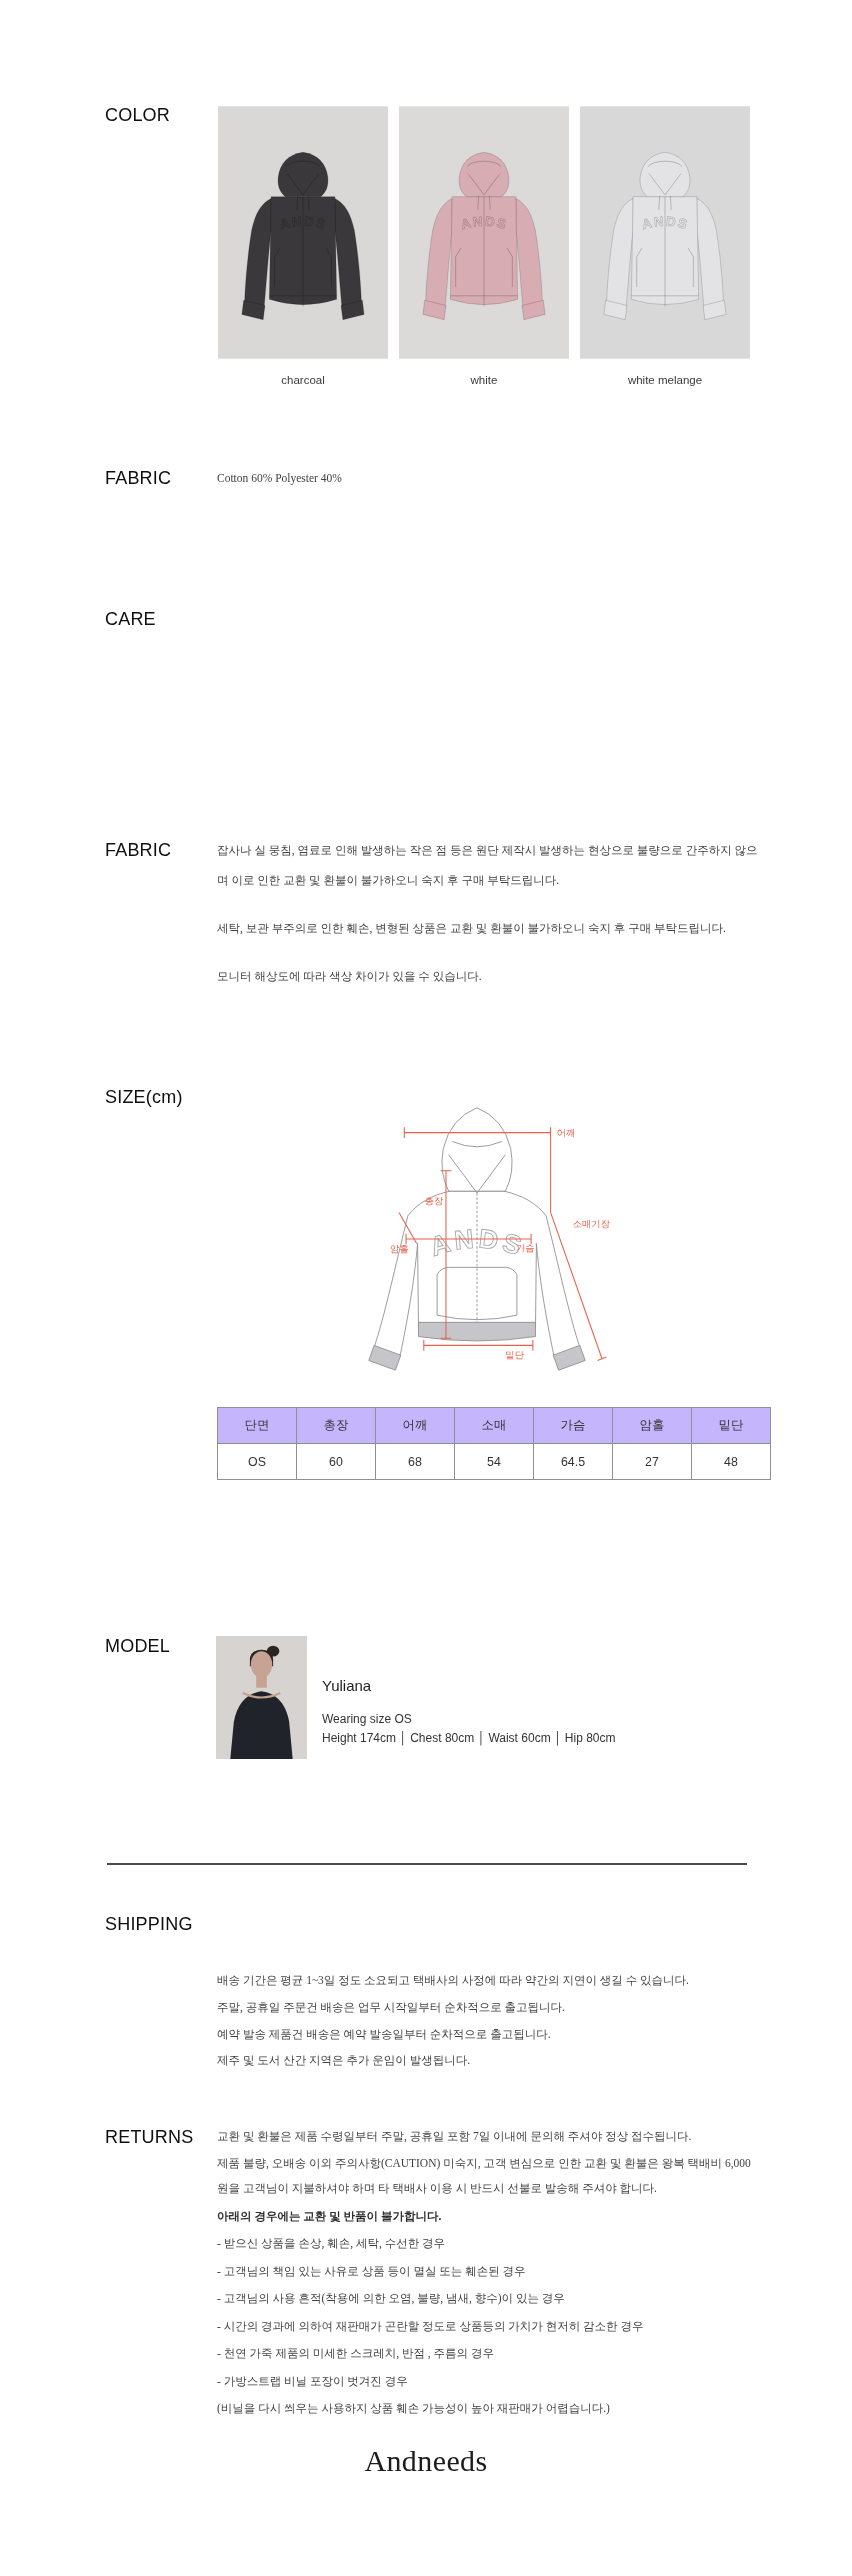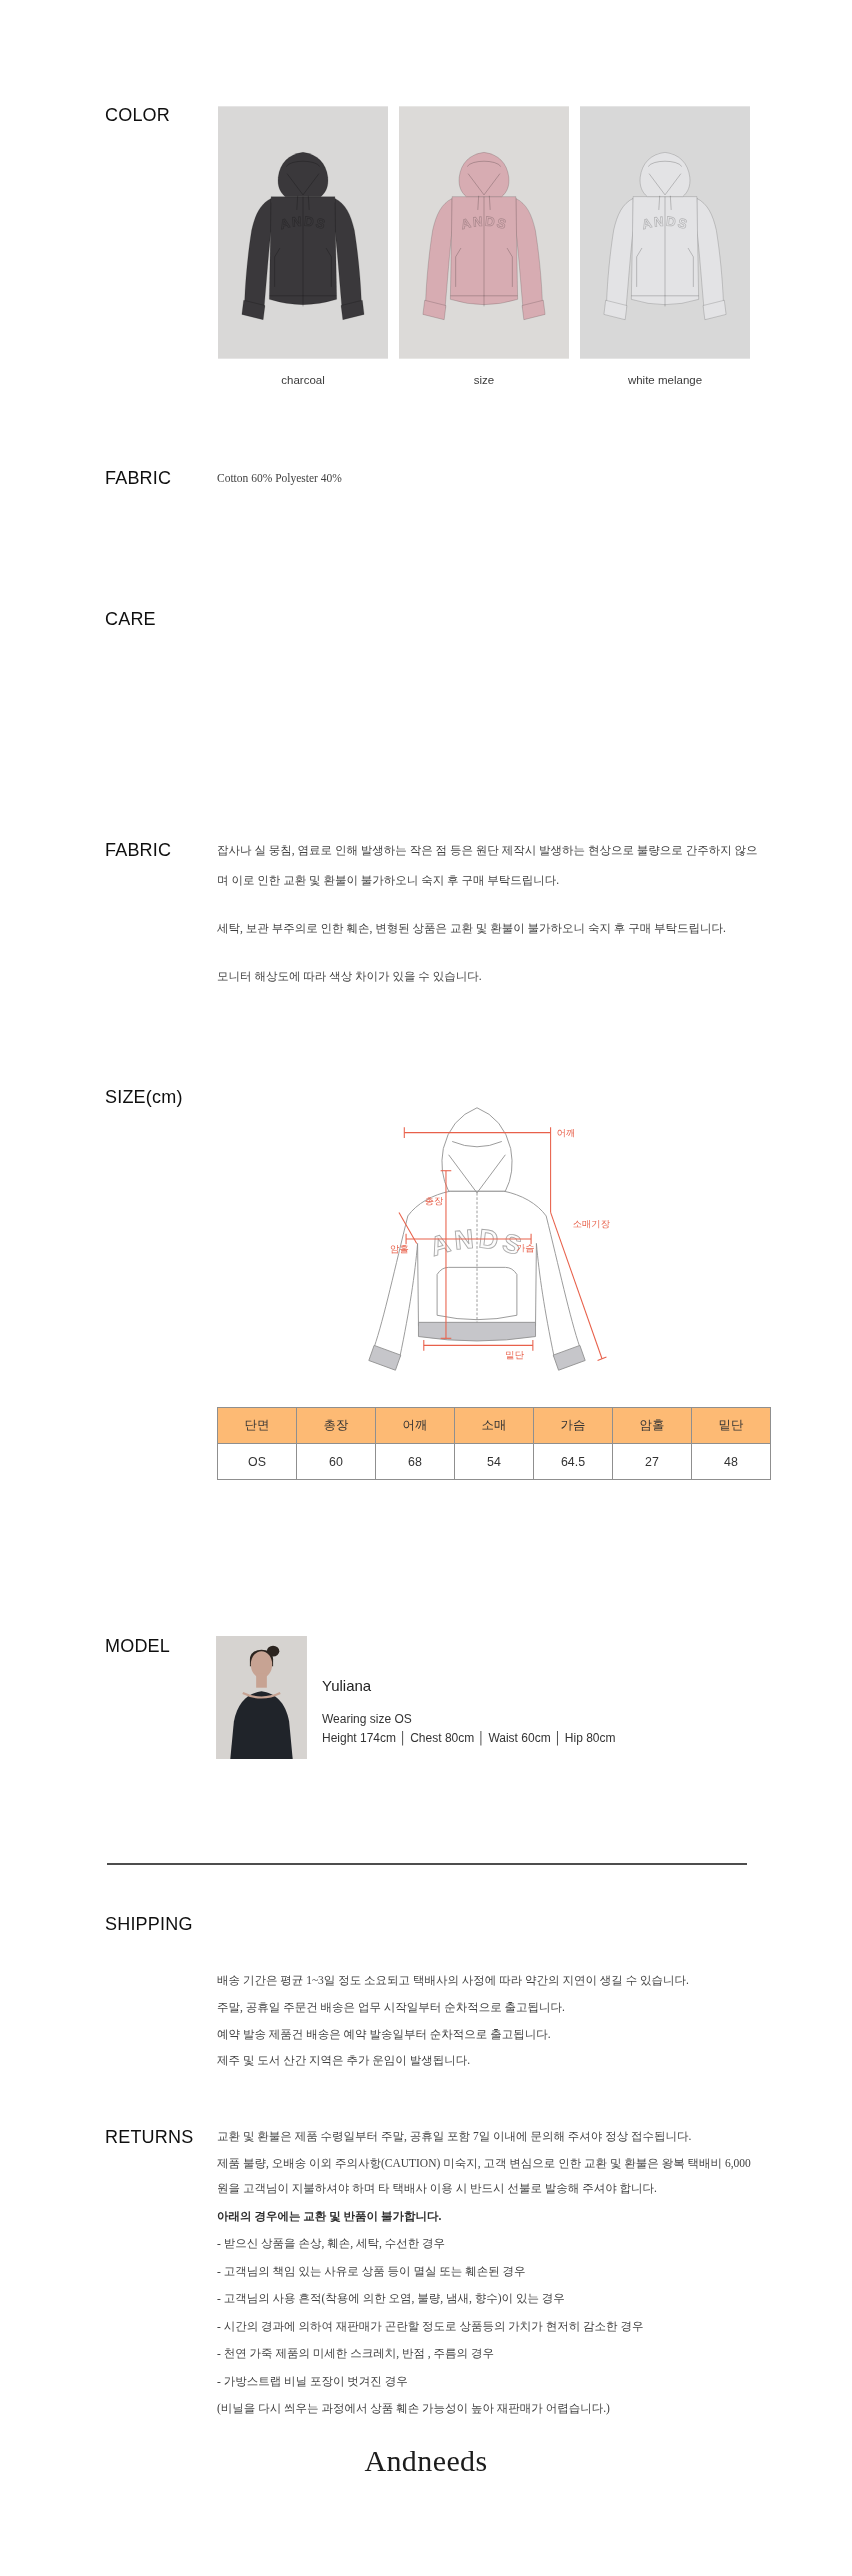--- a/index.html
+++ b/index.html
@@ -12,21 +12,21 @@
   .color-name{position:absolute;top:374px;width:170px;text-align:center;font-size:11.5px;color:#3a3a3a;}
   .care-line{line-height:30px;white-space:nowrap;}
   .caution-p{line-height:30px;margin:0 0 18px 0;}
   .ship-p{line-height:25px;margin:0 0 1.8px 0;}
   .ret-p{line-height:25px;margin:0 0 1.8px 0;}
   .notice-title{font-weight:bold;color:#2e2e2e;line-height:27.5px;}
   .notice-item{line-height:27.5px;white-space:nowrap;}
   table.size-table{position:absolute;left:217px;top:1407px;border-collapse:collapse;table-layout:fixed;width:535px;}
   table.size-table th,table.size-table td{border:0.9px solid #8f8f8f;width:76px;height:33px;
      text-align:center;vertical-align:middle;font-size:12.4px;font-weight:normal;color:#333;}
-  table.size-table thead th{background:#fdba74;}
+  table.size-table thead th{background:#c4b5fd;}
   table.size-table{border:1.8px solid #555;}
   .model-name{position:absolute;left:322px;top:1677px;font-size:15px;color:#222;}
   .model-wearing{position:absolute;left:322px;top:1712px;font-size:12px;color:#333;}
   .model-stats{position:absolute;left:322px;top:1731px;font-size:12px;color:#333;}
   .divider{position:absolute;left:107px;top:1863px;width:640px;height:1.8px;background:#4d4d4d;}
   .footer-brand{position:absolute;left:0;top:2444px;width:852px;text-align:center;
      font-family:"Liberation Serif","DejaVu Serif",serif;font-size:30px;color:#1c1c1c;letter-spacing:0.4px;}
 </style>
 </head>
 <body>
@@ -110,21 +110,21 @@
         <line x1="96" y1="102" x2="96" y2="226"></line>
       </g>
       <path id="arc2" d="M64,142 Q96,128 128,142" fill="none" stroke="none"></path>
       <text font-size="15" font-weight="bold" letter-spacing="2" fill="none" stroke="rgba(0,0,0,0.22)" stroke-width="0.8">
         <textPath href="#arc2" startOffset="8">ANDS</textPath>
       </text>
     </svg>
   </div>
 
   <div class="color-name" style="left:218px">charcoal</div>
-  <div class="color-name" style="left:399px">size</div>
+  <div class="color-name" style="left:399px">white</div>
   <div class="color-name" style="left:580px">white melange</div>
 
   <div class="section-label" style="top:468px">FABRIC</div>
   <div class="body-col" style="top:472px">Cotton 60%  Polyester 40%</div>
 
   <div class="section-label" style="top:609px">CARE</div>
 
   <div class="section-label" style="top:840px">FABRIC</div>
   <div class="body-col" style="top:835px">
     <p class="caution-p">잡사나 실 뭉침, 염료로 인해 발생하는 작은 점 등은 원단 제작시 발생하는 현상으로 불량으로 간주하지 않으며 이로 인한 교환 및 환불이 불가하오니 숙지 후 구매 부탁드립니다.</p>
@@ -241,19 +241,19 @@
   <div class="body-col" style="top:2124px">
     <p class="ret-p">교환 및 환불은 제품 수령일부터 주말, 공휴일 포함 7일 이내에 문의해 주셔야 정상 접수됩니다.</p>
     <p class="ret-p">제품 불량, 오배송 이외 주의사항(CAUTION) 미숙지, 고객 변심으로 인한 교환 및 환불은 왕복 택배비 6,000원을 고객님이 지불하셔야 하며 타 택배사 이용 시 반드시 선불로 발송해 주셔야 합니다.</p>
     <div class="notice-title">아래의 경우에는 교환 및 반품이 불가합니다.</div>
     <div class="notice-item">- 받으신 상품을 손상, 훼손, 세탁, 수선한 경우</div>
     <div class="notice-item">- 고객님의 책임 있는 사유로 상품 등이 멸실 또는 훼손된 경우</div>
     <div class="notice-item">- 고객님의 사용 흔적(착용에 의한 오염, 불량, 냄새, 향수)이 있는 경우</div>
     <div class="notice-item">- 시간의 경과에 의하여 재판매가 곤란할 정도로 상품등의 가치가 현저히 감소한 경우</div>
     <div class="notice-item">- 천연 가죽 제품의 미세한 스크레치, 반점 , 주름의 경우</div>
     <div class="notice-item">- 가방스트랩 비닐 포장이 벗겨진 경우</div>
-    <div class="notice-item"> (비닐을 다시 씌우는 과정에서 상품 훼손 가능성이 높아 재판매가 어렵습니다.)</div>
+    <div class="notice-item"> (비닐을 다시 씌우는 사용하지 상품 훼손 가능성이 높아 재판매가 어렵습니다.)</div>
   </div>
 
   <div class="footer-brand">Andneeds</div>
 
 </div>
 
 
 </body></html>

